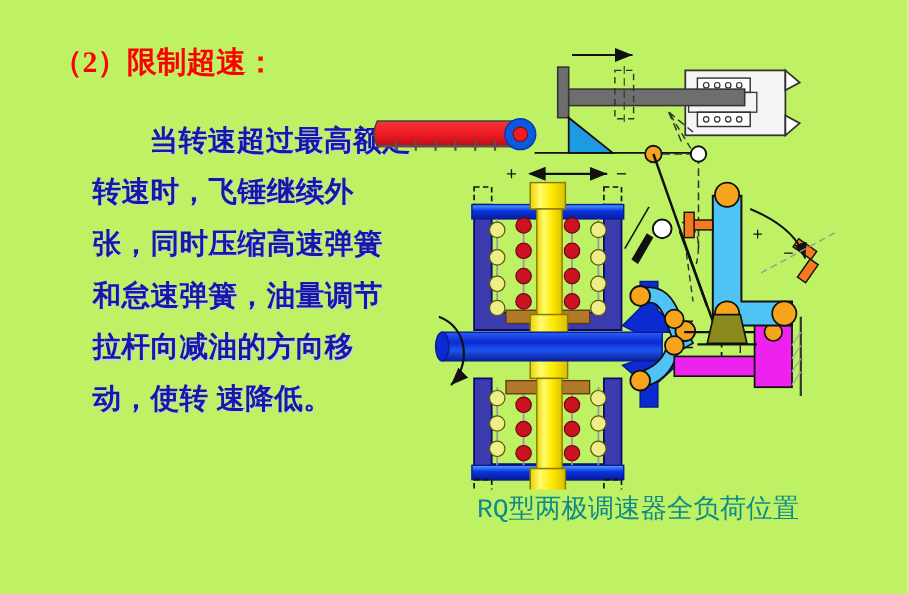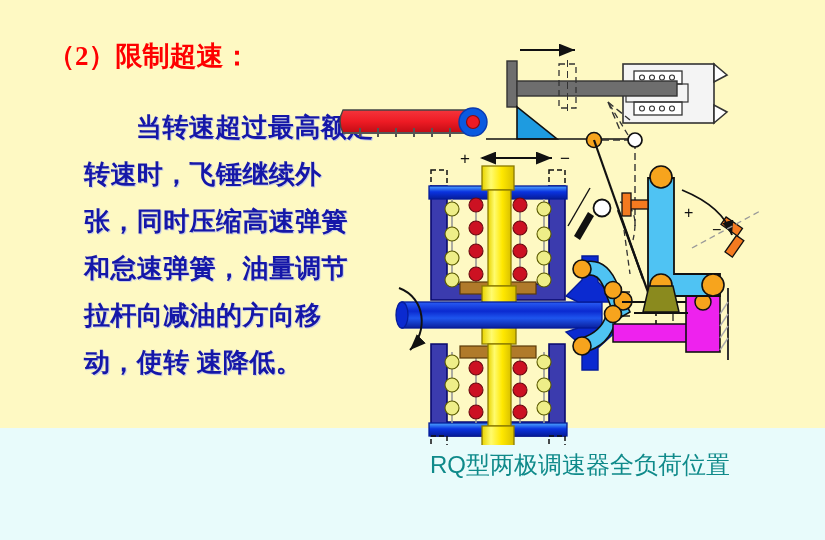--- a/index.html
+++ b/index.html
@@ -8,22 +8,22 @@
   body {
     width: 825px; height: 540px;
     background: #e8fbfb;
     font-family: "Liberation Serif", serif;
     overflow: hidden;
     position: relative;
   }
   #slide {
     position: absolute;
     left: 0; top: 0;
-    width: 825px; height: 428px;
-    background: #fef9c3;
+    width: 825px; height: 540px;
+    background: #bef264;
   }
   
   #text-col {
     position: absolute;
     left: 0px; top: 0px;
     width: 340px; height: 540px;
   }
   #heading {
     position: absolute;
     left: 48px; top: 38px;
@@ -47,21 +47,21 @@
     text-shadow: 1px 1px 0 #c9cfe4;
     letter-spacing: 0.4px;
     margin-left: 44px;
   }
   
   #caption {
     position: absolute;
     left: 400px; top: 448px;
     width: 360px;
     text-align: center;
-    font-family: Liberation Sans, sans-serif;
+    font-family: Liberation Mono, monospace;
     font-size: 24px;
     color: #0f8a8a;
     line-height: 34px;
   }
   
   #figure {
     position: absolute;
     left: 330px; top: 30px;
     width: 495px; height: 415px;
   }

